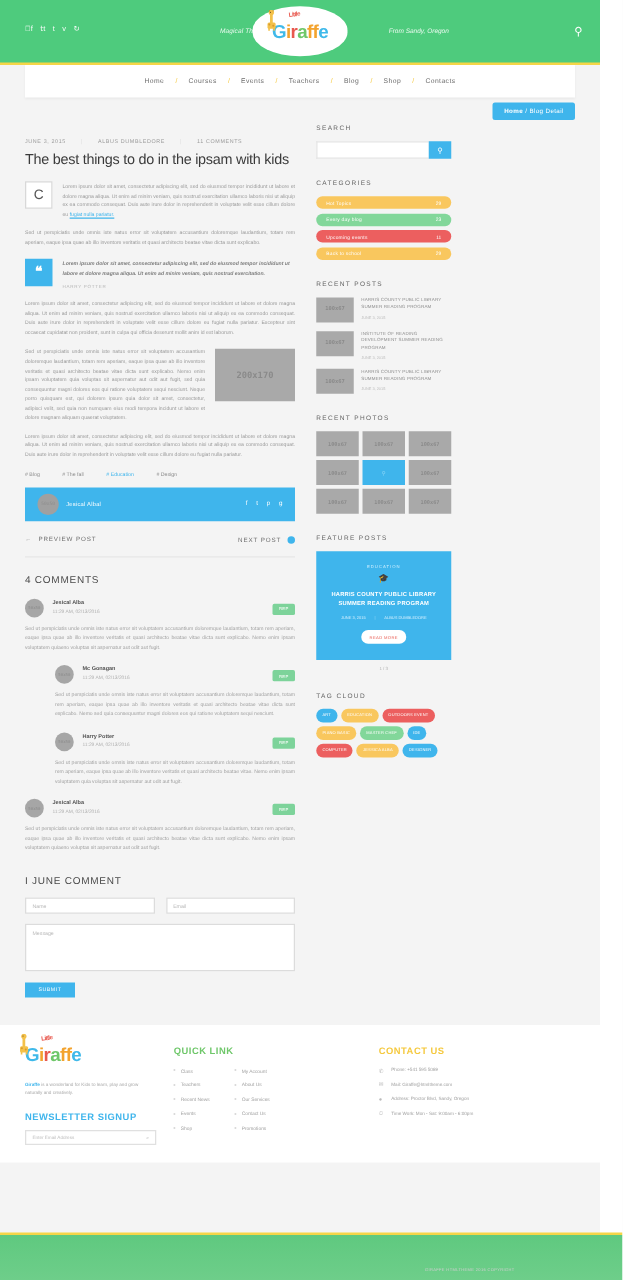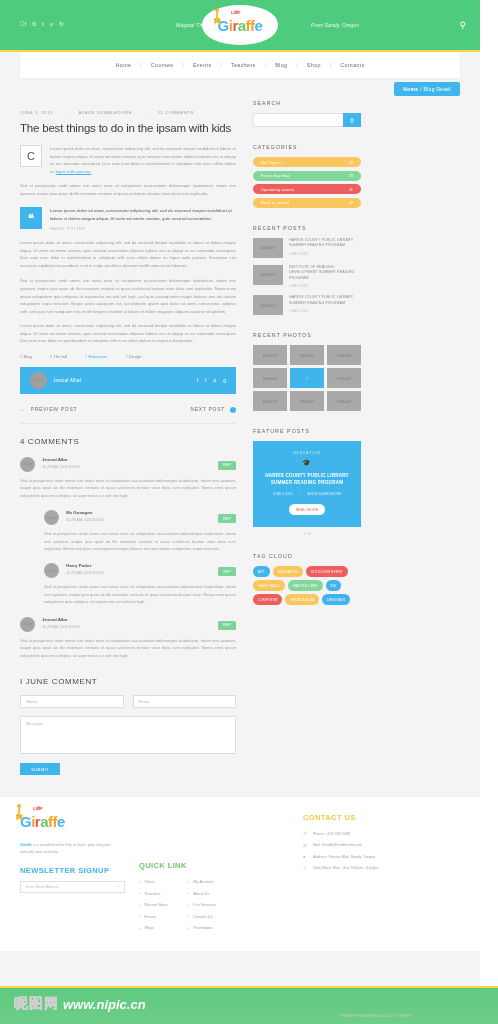--- a/index.html
+++ b/index.html
@@ -300,21 +300,21 @@
   .tags { display: flex; flex-wrap: wrap; gap: 3px; }
   .tg {
     font-size: 3.2px; color: #fff; padding: 3.5px 5px;
     border-radius: 7px; letter-spacing: .15px; white-space: nowrap;
   }
 
   
   .footer { background: #fff; margin-top: 22px; padding: 16px 20px 14px; }
   .f-cols { display: flex; gap: 14px; }
   .fc1 { width: 105px; }
-  .fc2 { width: 150px; margin-top: 48px; }
+  .fc2 { width: 150px; }
   .fc3 { width: 130px; }
   .f-logo { position: relative; height: 22px; }
   .f-logo .logo-word { font-size: 15px; }
   .f-desc {
     font-size: 3.7px; color: #a8a8a8; line-height: 1.75; margin-top: 7px;
   }
   .f-desc b { color: #3fb5ec; }
   .f-nl-title {
     font-size: 7.5px; color: #3fb5ec; letter-spacing: .4px; margin-top: 11px;
     font-weight: bold;
@@ -452,20 +452,21 @@
         <div class="qmark">❝</div>
         <div class="qtext">
           <span>Lorem ipsum dolor sit amet, consectetur adipiscing elit, sed do eiusmod tempor incididunt ut labore et dolore magna aliqua. Ut enim ad minim veniam, quis nostrud exercitation.</span>
           <div class="qauthor">HARRY POTTER</div>
         </div>
       </div>
 
       <div class="body-t p-gap">Lorem ipsum dolor sit amet, consectetur adipiscing elit, sed do eiusmod tempor incididunt ut labore et dolore magna aliqua. Ut enim ad minim veniam, quis nostrud exercitation ullamco laboris nisi ut aliquip ex ea commodo consequat. Duis aute irure dolor in reprehenderit in voluptate velit esse cillum dolore eu fugiat nulla pariatur. Excepteur sint occaecat cupidatat non proident, sunt in culpa qui officia deserunt mollit anim id est laborum.</div>
 
       <div class="float-wrap">
+        <div class="ph float-img">200x170</div>
         <div class="body-t">Sed ut perspiciatis unde omnis iste natus error sit voluptatem accusantium doloremque laudantium, totam rem aperiam, eaque ipsa quae ab illo inventore veritatis et quasi architecto beatae vitae dicta sunt explicabo. Nemo enim ipsam voluptatem quia voluptas sit aspernatur aut odit aut fugit, sed quia consequuntur magni dolores eos qui ratione voluptatem sequi nesciunt. Neque porro quisquam est, qui dolorem ipsum quia dolor sit amet, consectetur, adipisci velit, sed quia non numquam eius modi tempora incidunt ut labore et dolore magnam aliquam quaerat voluptatem.</div>
       </div>
       <div class="body-t p-gap">Lorem ipsum dolor sit amet, consectetur adipiscing elit, sed do eiusmod tempor incididunt ut labore et dolore magna aliqua. Ut enim ad minim veniam, quis nostrud exercitation ullamco laboris nisi ut aliquip ex ea commodo consequat. Duis aute irure dolor in reprehenderit in voluptate velit esse cillum dolore eu fugiat nulla pariatur.</div>
 
       <div class="tagrow">
         <span># Blog</span>
         <span># The fall</span>
         <span class="act"># Education</span>
         <span># Design</span>
       </div>
@@ -747,20 +748,16 @@
               <span class="ic">⏱</span>
               <span>Time Work: Mon - Sat: 9:00am - 6:00pm</span>
             </li>
         </ul>
       </div>
 
     </div>
   </div>
 
   <div class="wm">
-    <div class="wm-logo">
-      <span class="wm-cn">昵图网</span>
-      <span class="wm-url">www.nipic.cn</span>
-    </div>
     <div class="wm-sub">GIRAFFE HTMLTHEME 2016 COPYRIGHT</div>
   </div>
 
 </div>
 
 </body></html>

